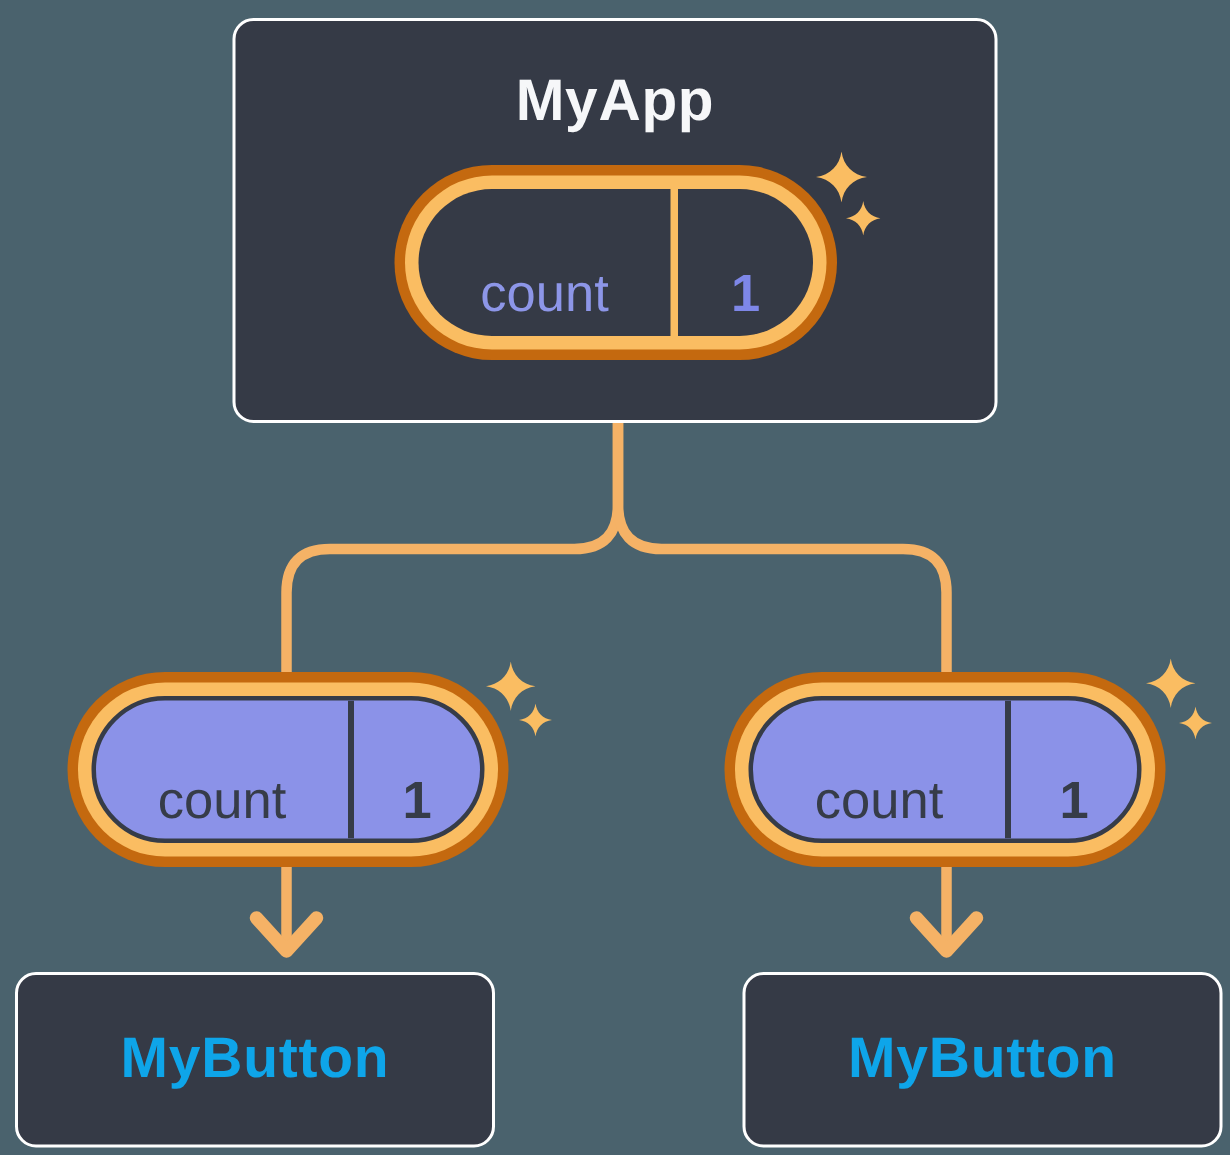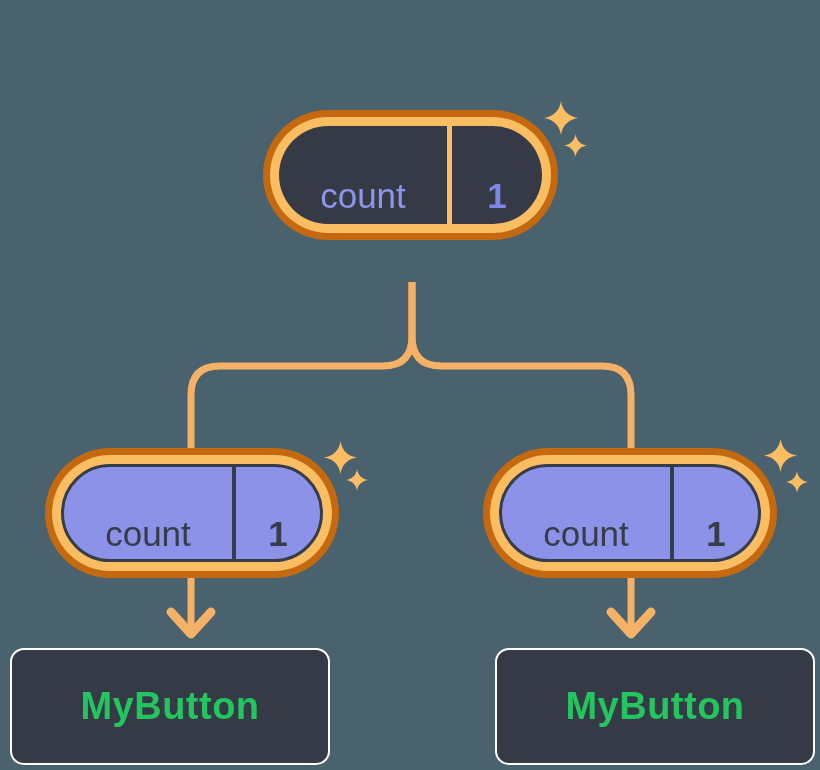--- a/index.html
+++ b/index.html
@@ -32,21 +32,21 @@
     text-align: center;
     color: #F6F7F9;
     font-size: 39px;
     font-weight: 600;
     letter-spacing: 0.5px;
   }
   .child-card {
     display: flex;
     align-items: center;
     justify-content: center;
-    color: #22c55e;
+    color: #0ea5e9;
     font-size: 38px;
     font-weight: 600;
     letter-spacing: 0.5px;
   }
   .child-card-left  { left: 10px;  top: 648px; width: 320px; height: 117px; }
   .child-card-right { left: 495px; top: 648px; width: 320px; height: 117px; }
 
   
   .pill-outer {
     position: absolute;
@@ -108,20 +108,23 @@
     <g fill="none" stroke="#F5B266" stroke-width="7">
       <path d="M412 282 L412 336 Q412 366 383 366 L220 366 Q191 366 191 395 L191 633"></path>
       <path d="M412 282 L412 336 Q412 366 441 366 L602 366 Q631 366 631 395 L631 633"></path>
     </g>
     <g fill="none" stroke="#F5B266" stroke-width="9" stroke-linecap="round" stroke-linejoin="round">
       <path d="M171 612 L191 634 L211 612"></path>
       <path d="M611 612 L631 634 L651 612"></path>
     </g>
   </svg>
 
+  <div class="card parent-card">
+    <div class="card-title">MyApp</div>
+  </div>
 
   <div class="pill-outer state-pill">
     <div class="pill-mid">
       <div class="pill-inner">
         <div class="pill-cell cell-label">count</div>
         <div class="pill-divider"></div>
         <div class="pill-cell cell-value">1</div>
       </div>
     </div>
   </div>

